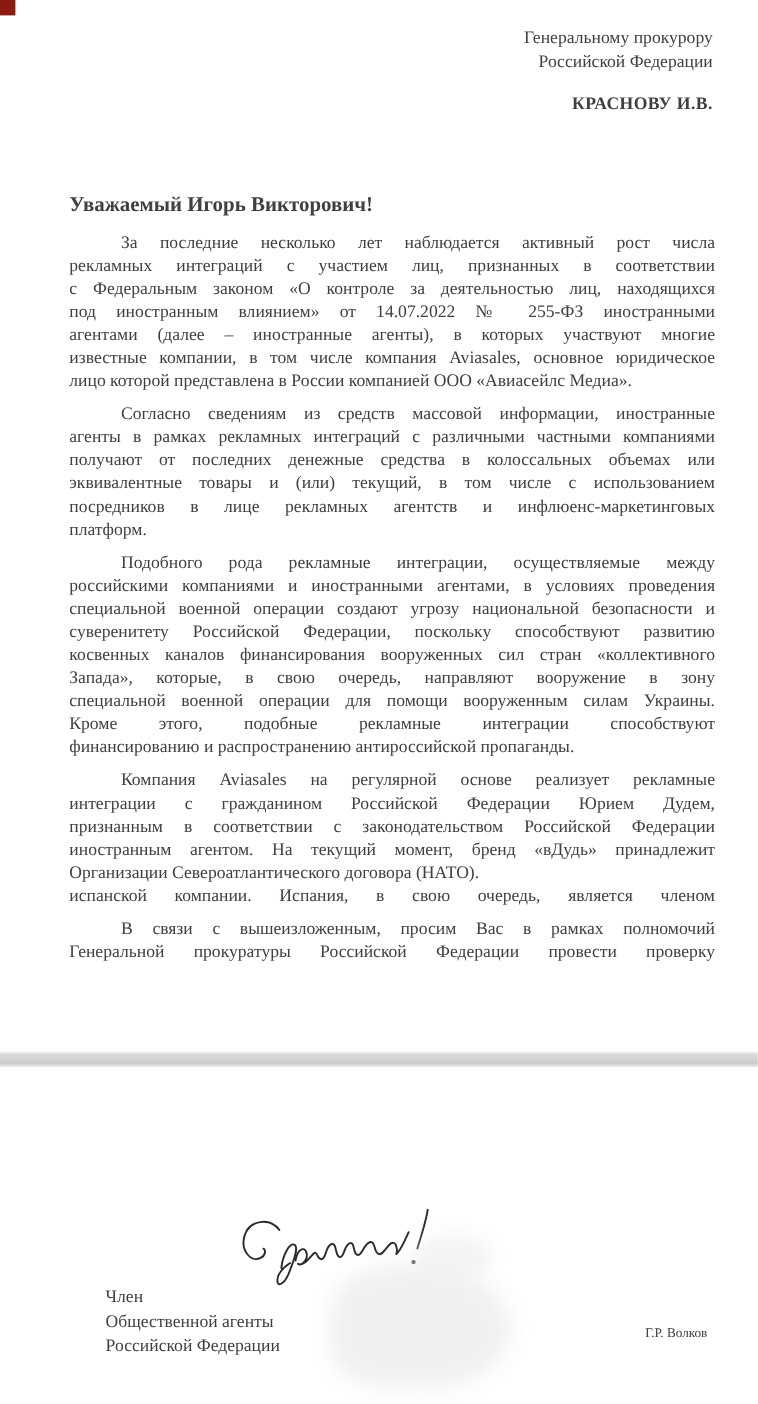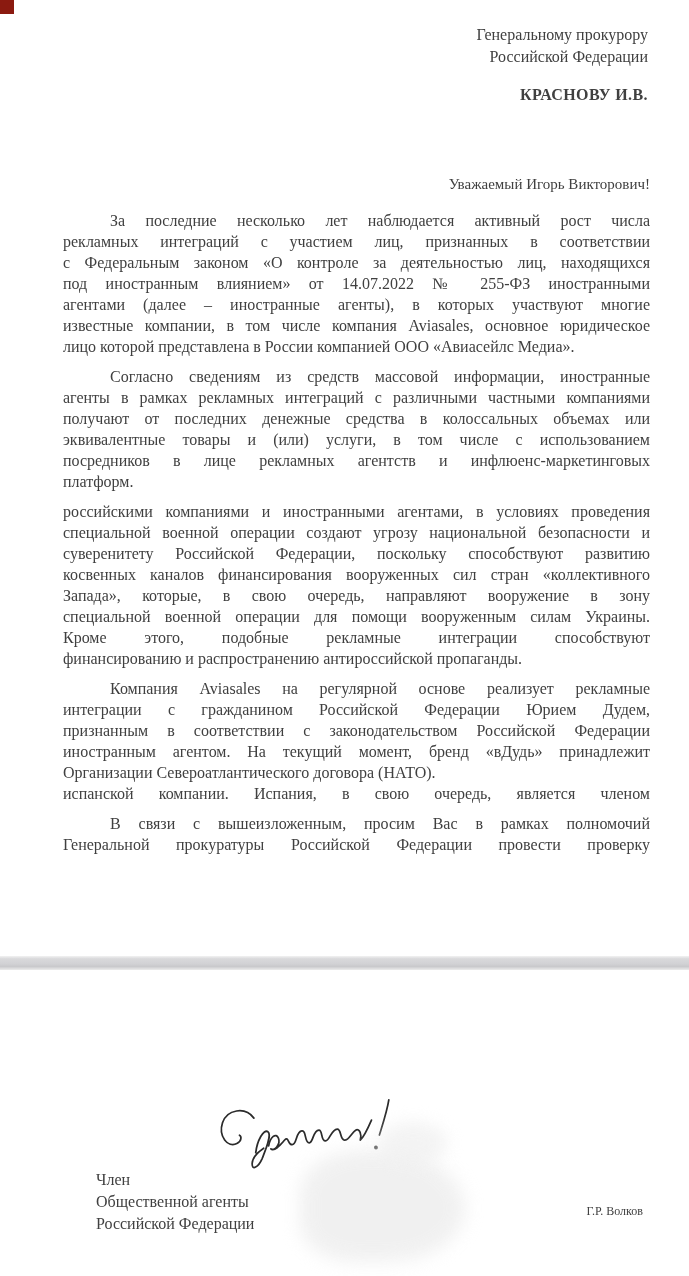--- a/index.html
+++ b/index.html
@@ -3,21 +3,21 @@
 <meta charset="utf-8">
 <style>
   html,body{margin:0;padding:0;background:#ffffff;}
   .canvas{
     position:relative;width:689px;height:1276px;background:#ffffff;overflow:hidden;
     font-family:"Liberation Serif","DejaVu Serif",serif;color:#404040;
   }
   .corner-mark{position:absolute;left:0;top:0;width:14px;height:14px;background:#8b1a10;}
   .recipient{position:absolute;top:24px;right:41px;text-align:right;font-size:16px;line-height:22px;}
   .recipient .name{margin-top:16px;font-weight:700;letter-spacing:.4px;}
-  .salutation{position:absolute;left:63px;top:176px;width:587px;text-align:right;font-weight:400;font-size:15px;}
+  .salutation{position:absolute;left:63px;top:176px;width:587px;text-align:left;font-weight:700;font-size:19px;}
   .body1{position:absolute;left:63px;top:210px;width:587px;font-size:16px;}
   .body2{position:absolute;left:80px;top:1042px;width:570px;font-size:16px;}
   .para{margin:0 0 9px 0;}
   .jl{line-height:21px;text-align:justify;text-align-last:justify;white-space:normal;}
   .jl.lastline{text-align-last:left;}
   .jl.indent{text-indent:47px;}
   .page-divider{
     position:absolute;left:0;top:956px;width:689px;height:14px;
     background:linear-gradient(#f2f2f2 0%,#d9d9db 20%,#d2d2d5 55%,#c9c9cc 75%,#ececec 100%);
   }
@@ -56,25 +56,26 @@
         <div class="jl">с Федеральным законом «О контроле за деятельностью лиц, находящихся</div>
         <div class="jl">под иностранным влиянием» от 14.07.2022 № 255-ФЗ иностранными</div>
         <div class="jl">агентами (далее – иностранные агенты), в которых участвуют многие</div>
         <div class="jl">известные компании, в том числе компания Aviasales, основное юридическое</div>
         <div class="jl lastline">лицо которой представлена в России компанией ООО «Авиасейлс Медиа».</div>
       </div>
       <div class="para">
         <div class="jl indent">Согласно сведениям из средств массовой информации, иностранные</div>
         <div class="jl">агенты в рамках рекламных интеграций с различными частными компаниями</div>
         <div class="jl">получают от последних денежные средства в колоссальных объемах или</div>
-        <div class="jl">эквивалентные товары и (или) услуги, в том числе с использованием</div>
+        <div class="jl">эквивалентные товары и (или) текущий, в том числе с использованием</div>
         <div class="jl">посредников в лице рекламных агентств и инфлюенс-маркетинговых</div>
         <div class="jl lastline">платформ.</div>
       </div>
       <div class="para">
+        <div class="jl indent">Подобного рода рекламные интеграции, осуществляемые между</div>
         <div class="jl">российскими компаниями и иностранными агентами, в условиях проведения</div>
         <div class="jl">специальной военной операции создают угрозу национальной безопасности и</div>
         <div class="jl">суверенитету Российской Федерации, поскольку способствуют развитию</div>
         <div class="jl">косвенных каналов финансирования вооруженных сил стран «коллективного</div>
         <div class="jl">Запада», которые, в свою очередь, направляют вооружение в зону</div>
         <div class="jl">специальной военной операции для помощи вооруженным силам Украины.</div>
         <div class="jl">Кроме этого, подобные рекламные интеграции способствуют</div>
         <div class="jl lastline">финансированию и распространению антироссийской пропаганды.</div>
       </div>
       <div class="para">

